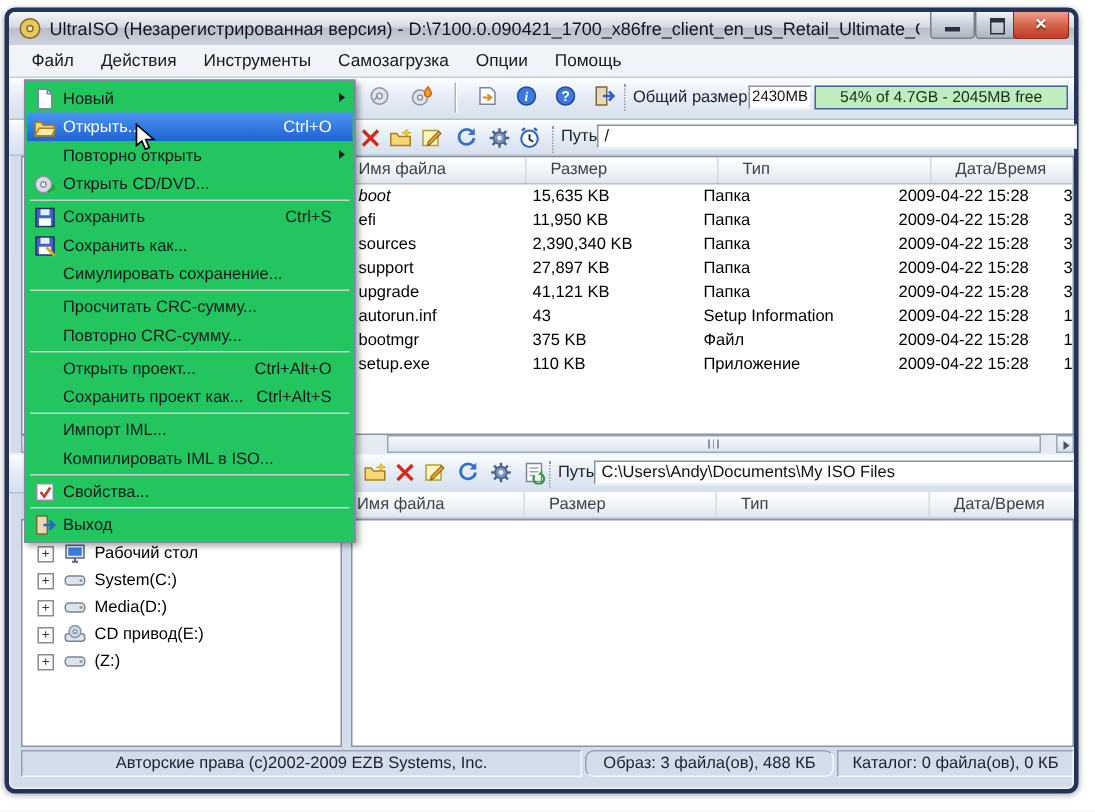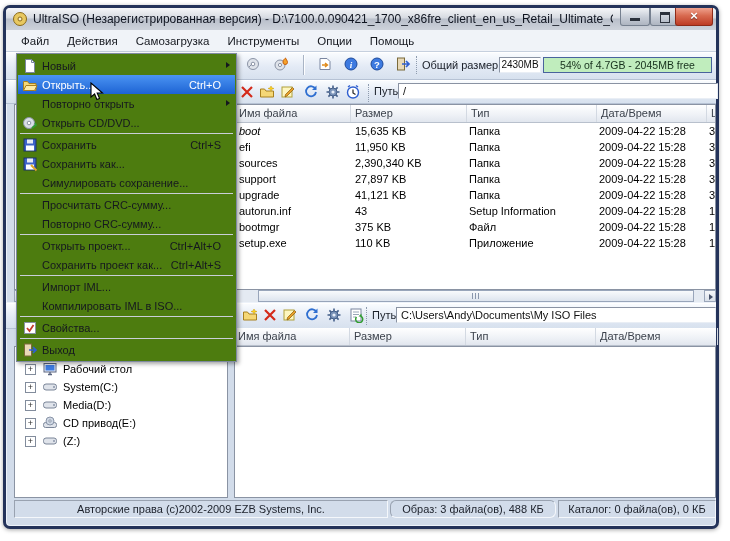--- a/index.html
+++ b/index.html
@@ -59,21 +59,21 @@
   .pane{position:absolute;left:8px;width:702px;}
   #iso-pane{top:96px;height:186px;}
   #local-pane{top:320px;height:170px;}
   .tree-sub{position:absolute;left:0;top:0;width:214px;height:100%;background:#fff;border:1px solid #8a93a3;
             width:212px;height:calc(100% - 2px);overflow:hidden;}
   .list-sub{position:absolute;left:220px;top:0;width:480px;height:calc(100% - 2px);background:#fff;
             border:1px solid #8a93a3;overflow:hidden;}
   #local-pane .tree-sub{top:18px;height:150px;}
   #local-pane .list-sub{top:18px;height:150px;}
   #local-header{position:absolute;left:220px;top:0;width:482px;}
-  .hdr-row{display:flex;height:17px;border-bottom:1px solid #b8c0cc;background:linear-gradient(180deg,#ffffff,#eef1f6 60%,#e1e6ee);}
+  .hdr-row{display:flex;height:17px;border-bottom:1px solid #b8c0cc;background:linear-gradient(180deg,#ffffff,#eef1f6 60%,#e1e6ee);gap:12px;}
   .hdr-cell{font-size:11px;color:#3c424c;line-height:17px;border-right:1px solid #d3d9e2;padding:0 4px;
             overflow:hidden;white-space:nowrap;flex-shrink:0;}
   .row{display:flex;height:16px;}
   .cell{font-size:11px;color:#000;line-height:16px;padding:0 4px;overflow:hidden;white-space:nowrap;flex-shrink:0;}
   .al-r{text-align:left;padding-right:6px;}
 
   
   .tree-items{padding-top:13px;}
   .tree-row{display:flex;align-items:center;height:18px;padding-left:10px;}
   .plusbox{width:9px;height:9px;border:1px solid #828c9c;background:#fff;font-size:9px;line-height:8px;
@@ -97,21 +97,21 @@
 
   
   .statusbar{position:absolute;left:8px;top:492px;width:702px;height:20px;}
   .sb-cell{position:absolute;top:0;height:16px;border:1px solid;border-color:#99a2b0 #f4f7fb #f4f7fb #99a2b0;
            font-size:11px;color:#1c212b;text-align:center;line-height:16px;overflow:hidden;white-space:nowrap;}
   #sb1{left:0;width:372px;}
   #sb2{left:376px;width:164px;border-radius:6px;}
   #sb3{left:544px;width:156px;}
 
   
-  .menu{position:absolute;left:16px;top:53px;width:219px;background:#4d7c0f;border:1px solid #7f8aa0;
+  .menu{position:absolute;left:16px;top:53px;width:219px;background:#22c55e;border:1px solid #7f8aa0;
         box-shadow:2px 2px 4px rgba(0,0,0,.35);z-index:40;padding:2px 0;}
   .menu-item{position:relative;display:flex;align-items:center;height:19px;margin:0 1px;}
   .mi-ico{width:24px;height:16px;flex-shrink:0;text-align:center;}
   .mi-ico svg{display:block;margin:0 auto;}
   .mi-label{font-size:11px;color:#15181f;white-space:nowrap;}
   .mi-short{margin-left:auto;font-size:11px;color:#15181f;padding-right:14px;}
   .mi-arrow{position:absolute;right:5px;top:6px;width:0;height:0;border-left:4px solid #15181f;
             border-top:3.5px solid transparent;border-bottom:3.5px solid transparent;}
   .menu-item.hl{background:linear-gradient(180deg,#4b94f2,#1d63d4);}
   .menu-item.hl .mi-label,.menu-item.hl .mi-short{color:#fff;}
@@ -138,22 +138,22 @@
           <span class="g-max"></span>
         </div>
       <div class="cap-btn btn-close">
           <span class="g-close">×</span>
         </div>
     </div>
 
     <div class="menubar" id="menubar">
         <div class="mb-item">Файл</div>
         <div class="mb-item">Действия</div>
+        <div class="mb-item">Инструменты</div>
         <div class="mb-item">Самозагрузка</div>
-        <div class="mb-item">Инструменты</div>
         <div class="mb-item">Опции</div>
         <div class="mb-item">Помощь</div>
       </div>
 
     <div class="toolbar" id="toolbar1">
       <div class="vsep" style="left:297px"></div>
       <div class="dotsep" style="left:410px"></div>
       <span class="tb-label" id="total-size-label">Общий размер:</span>
       <span class="sunken" id="total-size-field">2430MB</span>
       <div id="capacity-bar">

